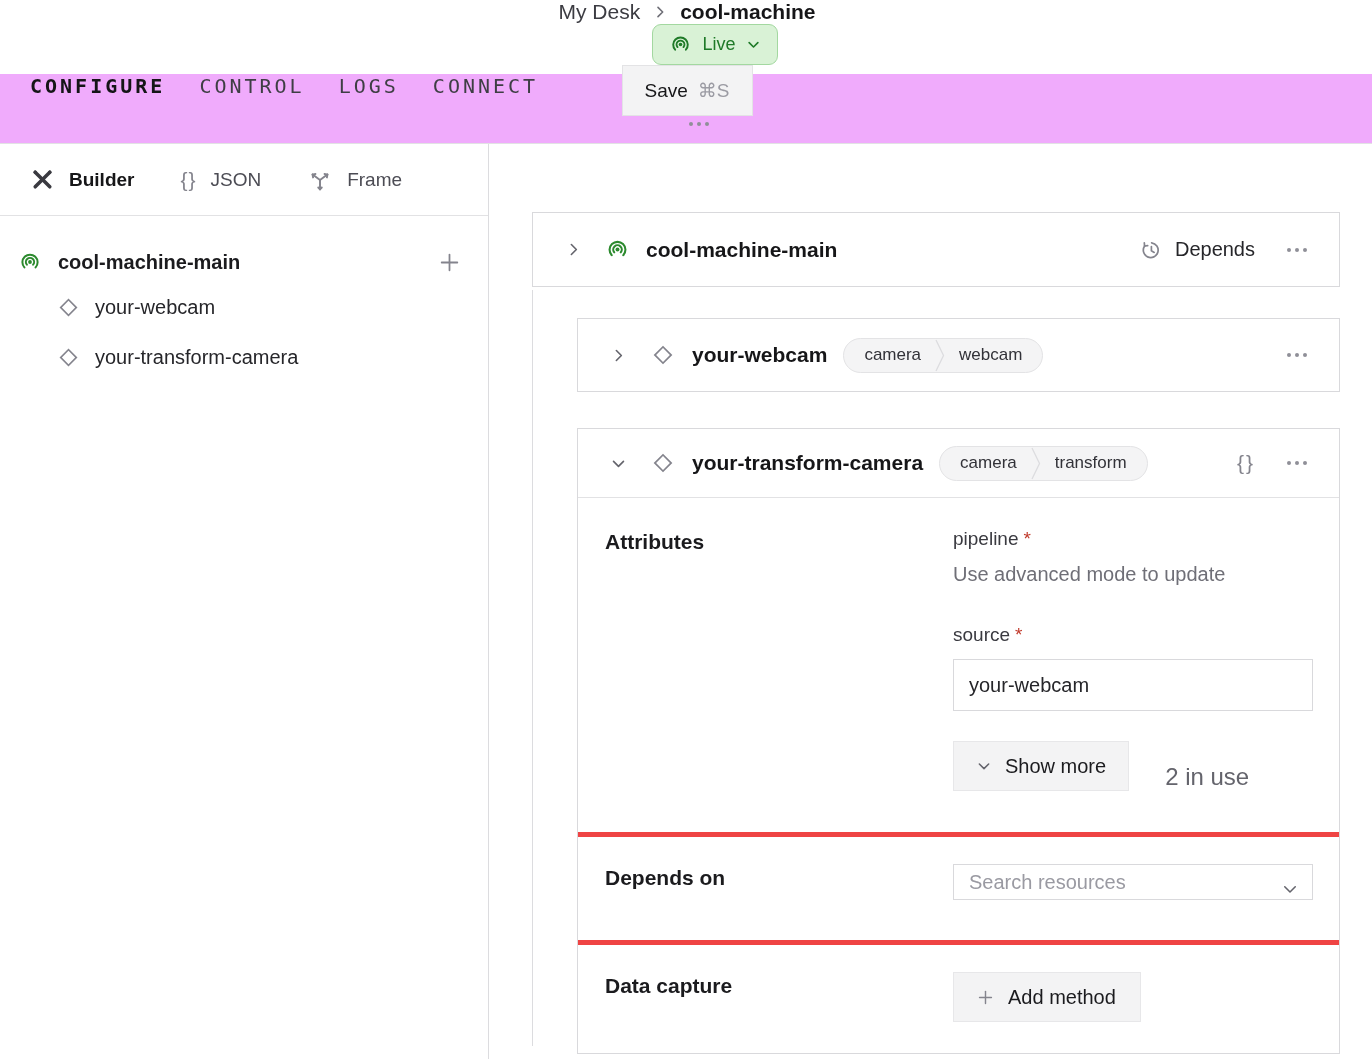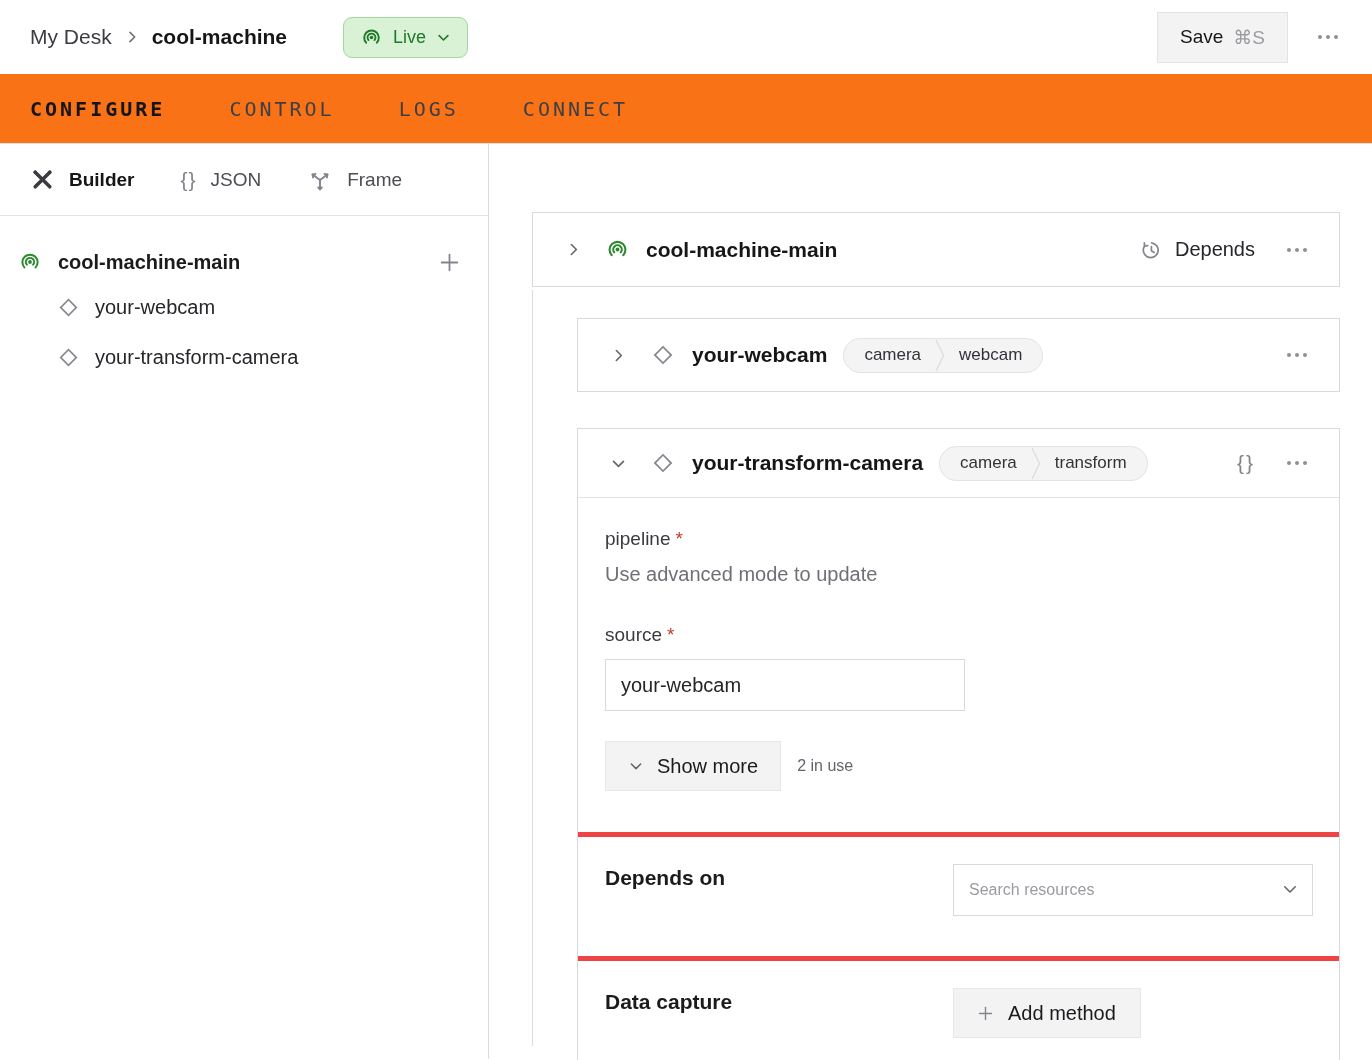--- a/index.html
+++ b/index.html
@@ -1,40 +1,40 @@
 <!DOCTYPE html>
 <html><head>
 <meta charset="utf-8">
 <style>
   * { margin:0; padding:0; box-sizing:border-box; }
   html,body { width:1372px; height:1060px; overflow:hidden; background:#fff;
     font-family:"Liberation Sans", sans-serif; color:#222226; }
 
   
-  .topbar { height:74px; display:flex; align-items:center; padding:0 28px 0 30px; background:#fff; }
+  .topbar { height:74px; display:flex; align-items:center; padding:0 28px 0 30px; background:#fff;flex-direction:column; }
   .breadcrumb { display:flex; align-items:center; gap:12px; }
   .crumb-parent { font-size:21px; color:#3c3c42; }
   .crumb-sep { display:flex; align-items:center; color:#6f6f77; }
   .crumb-current { font-size:21px; font-weight:700; color:#161618; }
   .live-badge { display:flex; align-items:center; gap:10px; margin-left:56px;
     background:#d9f2d6; border:1px solid #a3d8a0; border-radius:9px;
     padding:8px 16px; cursor:pointer; }
   .live-label { font-size:18px; color:#1f7a28; font-weight:500; }
   .spacer { flex:1; }
   .save-btn { display:flex; align-items:center; gap:10px; background:#f3f3f4;
     border:1px solid #e3e3e5; padding:13px 22px; cursor:pointer; }
   .save-label { font-size:19px; color:#161618; font-family:"Liberation Sans",sans-serif; }
   .save-shortcut { font-size:19px; color:#9b9ba3; }
   .dots { display:flex; gap:4px; align-items:center; cursor:pointer; padding:6px; }
   .dots i { width:4px; height:4px; border-radius:50%; background:#8f8f98; display:block; }
   .topbar .dots { margin-left:24px; }
 
   
-  .tabbar { height:70px; background:#f97316; display:flex; align-items:center;
-    padding-left:30px; gap:64px; border-bottom:1px solid #e2e2e4; }
+  .tabbar { height:70px; background:#f0abfc; display:flex; align-items:flex-start;
+    padding-left:30px; gap:34px; border-bottom:1px solid #e2e2e4; }
   .tab { font-family:"DejaVu Sans Mono", monospace; font-size:20px; letter-spacing:3px;
     color:#3e3e44; cursor:pointer; }
   .tab.active { font-weight:700; color:#151517; }
 
   
   .content { display:flex; height:915px; }
   .sidebar { width:489px; border-right:1px solid #dcdcdf; background:#fff; flex:none; }
   .main { flex:1; position:relative; background:#fff; }
 
   
@@ -76,28 +76,28 @@
   .section { display:grid; grid-template-columns:348px 1fr; padding:30px 26px 32px 27px; }
   .section + .section { border-top:5px solid #ef4444;margin-top:9px; }
   .section-label { font-size:21px; font-weight:700; color:#1b1b1e; padding-top:2px; }
   .field-label { font-size:19px; color:#3a3a40; }
   .required { color:#c0392b; margin-left:5px; font-size:19px; }
   .field-note { font-size:20px; color:#6f6f77; margin-top:13px; }
   .source-block { margin-top:38px; }
   .text-input { margin-top:13px; width:360px; height:52px; border:1px solid #d9d9dc;
     padding:0 15px; font-size:20px; color:#26262a; font-family:"Liberation Sans",sans-serif;
     outline:none; background:#fff; }
-  .show-more-row { margin-top:30px; display:flex; align-items:center; gap:16px; }
+  .show-more-row { margin-top:30px; display:flex; align-items:flex-end; gap:36px; }
   .gray-btn { display:flex; align-items:center; gap:13px; background:#f3f3f4;
     border:1px solid #e7e7e9; height:50px; padding:0 22px; cursor:pointer; }
   .gray-btn-label { font-size:20px; color:#1b1b1e; }
-  .in-use { font-size:16px; color:#64646c; }
+  .in-use { font-size:24px; color:#64646c; }
   .select-wrap { position:relative; width:360px; }
-  .select-input { width:360px; height:52px; border:1px solid #d9d9dc; padding:0 44px 0 15px;
-    font-size:16px; color:#26262a; font-family:"Liberation Sans",sans-serif; outline:none; background:#fff; }
+  .select-input { width:360px; height:36px; border:1px solid #d9d9dc; padding:0 44px 0 15px;
+    font-size:20px; color:#26262a; font-family:"Liberation Sans",sans-serif; outline:none; background:#fff; }
   .select-input::placeholder { color:#9a9aa2; opacity:1; }
   .select-chev { position:absolute; right:14px; top:16px; pointer-events:none; }
   .section.depends, .section.capture { padding-top:27px; padding-bottom:31px; }
 </style>
 </head>
 <body>
 
 <header class="topbar">
   <div class="breadcrumb">
     <span class="crumb-parent">My Desk</span>
@@ -291,20 +291,21 @@
           <span class="braces-btn">{}</span>
           <div class="dots">
               <i></i>
               <i></i>
               <i></i>
             </div>
         </div>
       </div>
 
       <div class="section attributes">
+        <div class="section-label">Attributes</div>
         <div>
           <div>
             <span class="field-label">pipeline</span><span class="required">*</span>
             <div class="field-note">Use advanced mode to update</div>
           </div>
           <div class="source-block">
             <span class="field-label">source</span><span class="required">*</span>
             <div><input class="text-input" type="text" value="your-webcam" style=""></div>
           </div>
           <div class="show-more-row">

